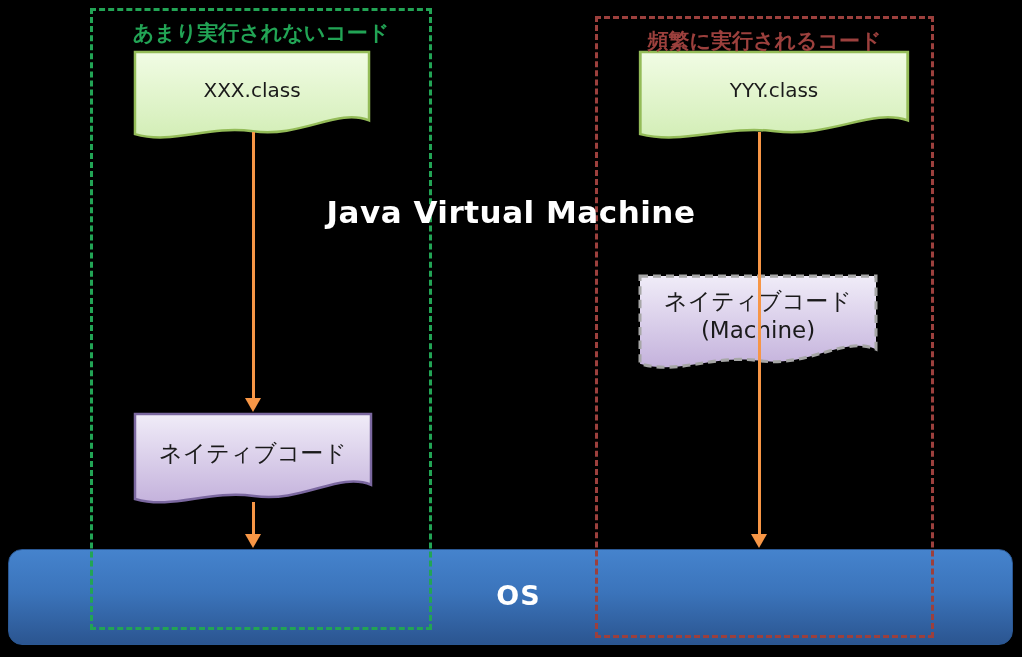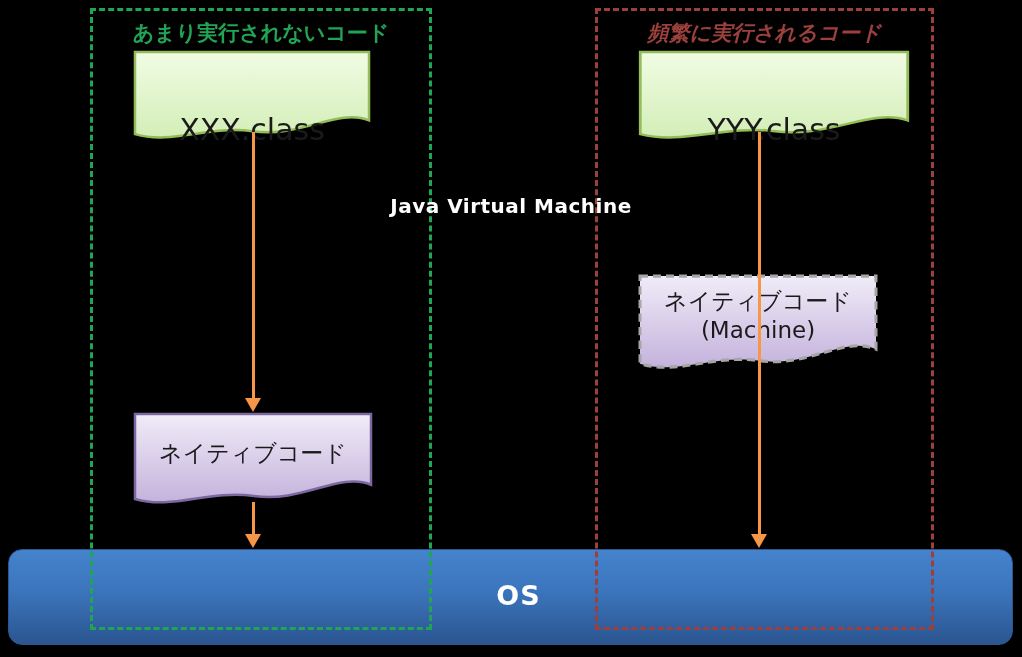--- a/index.html
+++ b/index.html
@@ -3,45 +3,45 @@
 <meta charset="utf-8">
 <style>
   html,body{margin:0;padding:0;background:#000;}
   .canvas{
     position:relative;width:1022px;height:657px;background:#000000;
     overflow:hidden;font-family:"DejaVu Sans","Liberation Sans",sans-serif;
   }
   
   .region{position:absolute;box-sizing:border-box;z-index:4;}
   .region.cold{left:90px;top:8px;width:342px;height:622px;border:3px dashed #22a455;}
-  .region.hot{left:595px;top:8px;width:339px;height:622px;border:3px dashed #9c403d;font-style:italic;}
+  .region.hot{left:595px;top:16px;width:339px;height:622px;border:3px dashed #9c403d;}
   .region-label{
     position:absolute;top:7px;left:0;width:100%;text-align:center;
     font-size:21px;font-weight:bold;line-height:30px;white-space:nowrap;
   }
   .region.cold .region-label{color:#22a455;}
   .region.hot .region-label{color:#9c403d;}
   
   .jvm-title{
     position:absolute;left:0;top:194px;width:100%;text-align:center;z-index:6;
-    color:#ffffff;font-size:20px;font-weight:bold;letter-spacing:0.5px;
+    color:#ffffff;font-size:31px;font-weight:bold;letter-spacing:0.5px;
   }
   
   .doc{position:absolute;z-index:3;}
   .doc svg{position:absolute;left:0;top:0;width:100%;height:100%;
     filter:drop-shadow(2px 2px 1px rgba(0,0,0,0.55));}
   .doc-label{
     position:absolute;left:0;top:0;width:100%;text-align:center;
     color:#1a1a1a;white-space:nowrap;
   }
   .doc.xxx{left:133px;top:50px;width:238px;height:90px;}
   .doc.yyy{left:638px;top:50px;width:238px;height:90px;padding-left:34px;}
   .doc.cached{left:638px;top:274px;width:240px;height:96px;}
   .doc.native{left:133px;top:412px;width:240px;height:93px;}
-  .doc.xxx .doc-label,.doc.yyy .doc-label{font-size:30px;line-height:80px;height:80px;margin-top:40px;}
+  .doc.xxx .doc-label,.doc.yyy .doc-label{font-size:20px;line-height:80px;height:80px;}
   .doc.native .doc-label{font-size:23px;line-height:82px;height:82px;}
   .doc.cached .doc-label{font-size:23px;line-height:29px;padding-top:13px;}
   path.green-doc{fill:url(#gGreen);stroke:#94bc58;stroke-width:2.5;}
   path.purple-doc{fill:url(#gPurple);stroke:#7b68a0;stroke-width:2.5;}
   path.purple-doc-dashed{fill:url(#gPurple);stroke:#a6a6a6;stroke-width:3;stroke-dasharray:8 5;}
   
   .arrow-line{position:absolute;width:3px;background:#f79646;z-index:5;}
   .arrow-head{position:absolute;width:0;height:0;z-index:5;
     border-left:8px solid transparent;border-right:8px solid transparent;
     border-top:14px solid #f79646;}

